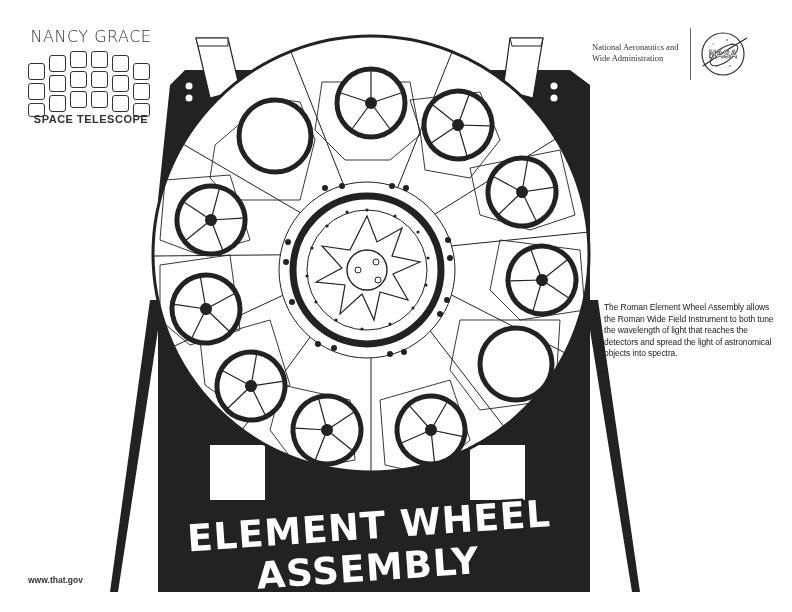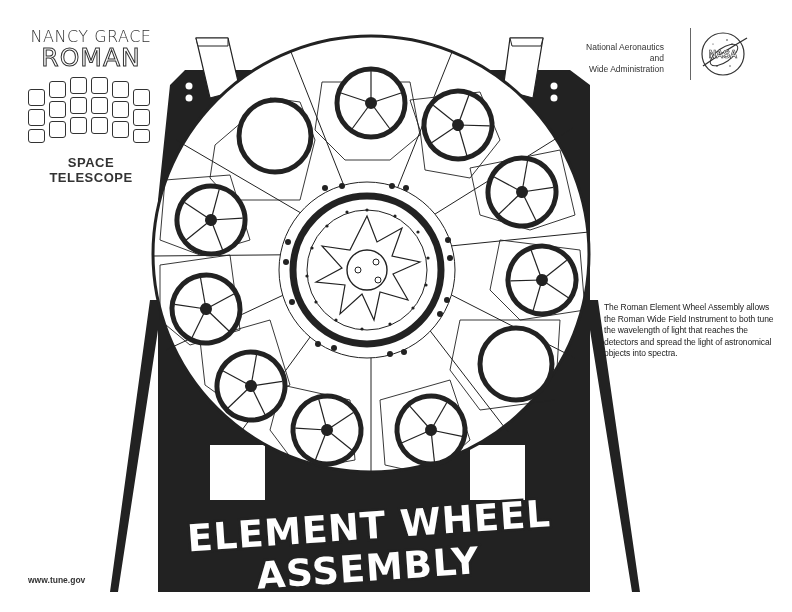--- a/index.html
+++ b/index.html
@@ -2,34 +2,33 @@
 <html><head>
 <meta charset="utf-8">
 <style>
   html,body{margin:0;padding:0;background:#fff;}
   body{width:792px;height:612px;position:relative;overflow:hidden;font-family:"Liberation Sans",sans-serif;color:#222;}
   .logo{position:absolute;left:28px;top:28px;width:126px;text-align:center;}
   .logo .l1{font-size:16px;letter-spacing:0.5px;color:#333;line-height:17px;font-family:"DejaVu Sans",sans-serif;font-weight:300;}
   .logo .l2{font-size:25px;letter-spacing:1px;color:#fff;-webkit-text-stroke:1px #333;line-height:26px;font-family:"DejaVu Sans",sans-serif;}
   .logo .grid{margin:6px auto 0;width:126px;height:62px;position:relative;}
   .logo .cell{position:absolute;width:17px;height:17px;border:1.3px solid #333;border-radius:3px;box-sizing:border-box;}
-  .logo .l3{font-size:13px;font-weight:bold;letter-spacing:0.5px;color:#333;margin-top:16px;}
-  .nasa{position:absolute;left:572px;top:42px;font-size:8.5px;line-height:11px;text-align:right;width:92px;color:#333;}
+  .logo .l3{font-size:11px;font-weight:bold;letter-spacing:0.5px;color:#333;margin-top:0;}
+  .nasa{position:absolute;left:592px;top:42px;font-size:8.5px;line-height:11px;text-align:left;width:92px;color:#333;font-family:Liberation Serif, serif;}
   .nasa-div{position:absolute;left:690px;top:28px;width:1px;height:52px;background:#666;}
   .meatball{position:absolute;left:697px;top:30px;width:52px;height:48px;}
   .desc{position:absolute;left:604px;top:302px;width:176px;font-size:8.5px;line-height:11.6px;color:#222;letter-spacing:-0.1px;}
   .url{position:absolute;left:28px;top:575px;font-size:8.5px;font-weight:bold;color:#333;}
   .art{position:absolute;left:0;top:0;}
 </style>
 </head>
 <body>
 
 <div class="logo">
   <div class="l1">NANCY GRACE</div>
-  <div class="l2">ROMAN</div>
   <div class="grid">
     <div class="cell" style="left:0;top:12px"></div>
       <div class="cell" style="left:0;top:32px"></div>
       <div class="cell" style="left:0;top:52px;height:14px"></div>
     <div class="cell" style="left:21px;top:4px"></div>
       <div class="cell" style="left:21px;top:24px"></div>
       <div class="cell" style="left:21px;top:44px"></div>
     <div class="cell" style="left:42px;top:0"></div>
       <div class="cell" style="left:42px;top:20px"></div>
       <div class="cell" style="left:42px;top:40px"></div>
@@ -182,13 +181,13 @@
 
   <g transform="rotate(-4 380 540)">
     <text x="370" y="538" text-anchor="middle" font-family="DejaVu Sans, sans-serif" font-weight="bold" font-size="37" fill="#fff" stroke="#222" stroke-width="5" paint-order="stroke" letter-spacing="1">ELEMENT WHEEL</text>
     <text x="370" y="538" text-anchor="middle" font-family="DejaVu Sans, sans-serif" font-weight="bold" font-size="37" fill="none" stroke="#fff" stroke-width="1" letter-spacing="1" transform="translate(0,-1)"></text>
     <text x="366" y="580" text-anchor="middle" font-family="DejaVu Sans, sans-serif" font-weight="bold" font-size="37" fill="#fff" stroke="#222" stroke-width="5" paint-order="stroke" letter-spacing="1">ASSEMBLY</text>
   </g>
 </svg>
 
 <div class="desc">The Roman Element Wheel Assembly allows the Roman Wide Field Instrument to both tune the wavelength of light that reaches the detectors and spread the light of astronomical objects into spectra.</div>
 
-<div class="url">www.tune.gov</div>
+<div class="url">www.that.gov</div>
 
 </body></html>

